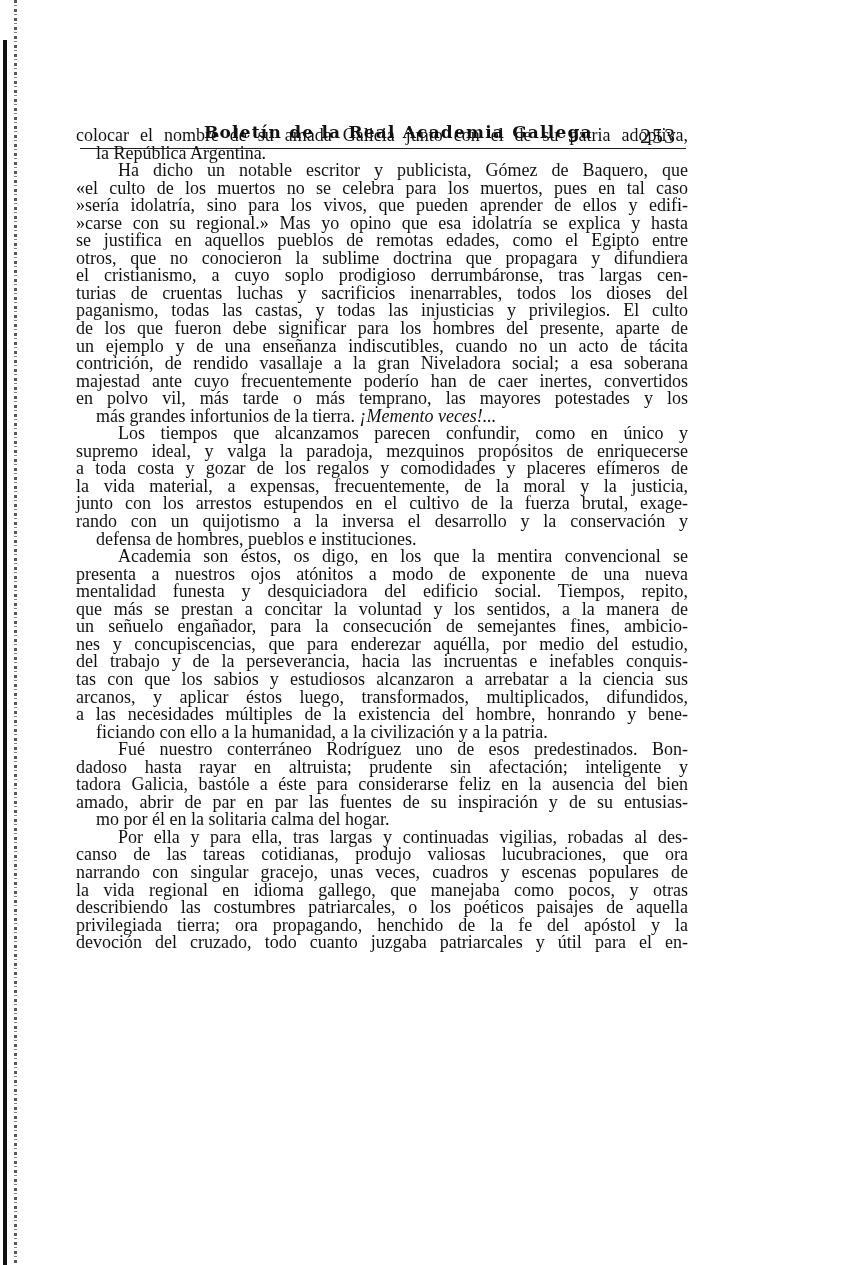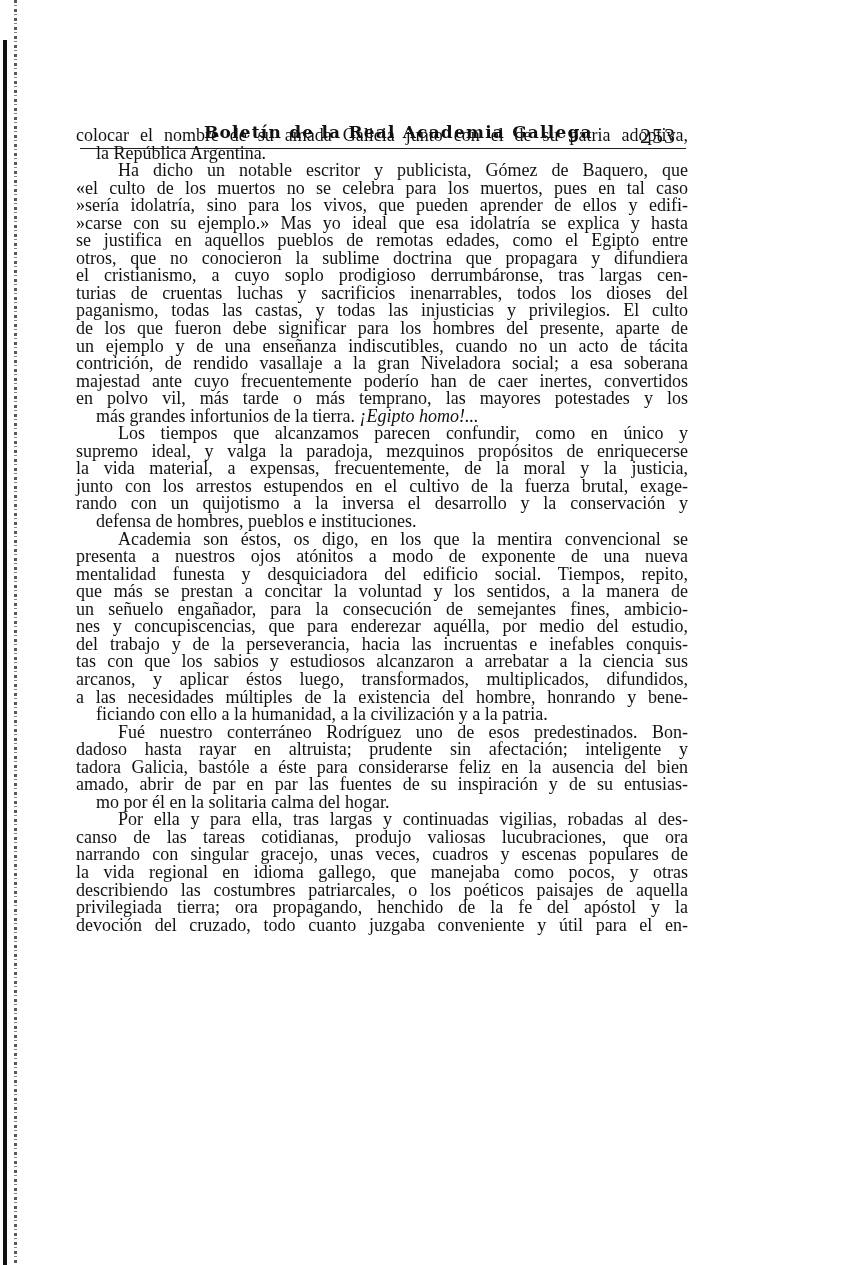--- a/index.html
+++ b/index.html
@@ -28,34 +28,35 @@
   <span class="running-title">Boletín de la Real Academia Gallega</span>
   <span class="page-number">253</span>
 </div>
 
 <div class="text" id="body-text">
     <span class="line"><span>colocar el nombre de su amada Galicia junto con el de su patria adoptiva,</span></span>
     <span class="line last"><span>la República Argentina.</span></span>
     <span class="line indent"><span>Ha dicho un notable escritor y publicista, Gómez de Baquero, que</span></span>
     <span class="line"><span>«el culto de los muertos no se celebra para los muertos, pues en tal caso</span></span>
     <span class="line"><span>»sería idolatría, sino para los vivos, que pueden aprender de ellos y edifi-</span></span>
-    <span class="line"><span>»carse con su ejemplo.» Mas yo ideal que esa idolatría se explica y hasta</span></span>
+    <span class="line"><span>»carse con su regional.» Mas yo opino que esa idolatría se explica y hasta</span></span>
     <span class="line"><span>se justifica en aquellos pueblos de remotas edades, como el Egipto entre</span></span>
     <span class="line"><span>otros, que no conocieron la sublime doctrina que propagara y difundiera</span></span>
     <span class="line"><span>el cristianismo, a cuyo soplo prodigioso derrumbáronse, tras largas cen-</span></span>
     <span class="line"><span>turias de cruentas luchas y sacrificios inenarrables, todos los dioses del</span></span>
     <span class="line"><span>paganismo, todas las castas, y todas las injusticias y privilegios. El culto</span></span>
     <span class="line"><span>de los que fueron debe significar para los hombres del presente, aparte de</span></span>
     <span class="line"><span>un ejemplo y de una enseñanza indiscutibles, cuando no un acto de tácita</span></span>
     <span class="line"><span>contrición, de rendido vasallaje a la gran Niveladora social; a esa soberana</span></span>
     <span class="line"><span>majestad ante cuyo frecuentemente poderío han de caer inertes, convertidos</span></span>
     <span class="line"><span>en polvo vil, más tarde o más temprano, las mayores potestades y los</span></span>
-    <span class="line last"><span>más grandes infortunios de la tierra.</span> <span class="it">¡Egipto homo!...</span></span>
+    <span class="line last"><span>más grandes infortunios de la tierra.</span> <span class="it">¡Memento veces!...</span></span>
     <span class="line indent"><span>Los tiempos que alcanzamos parecen confundir, como en único y</span></span>
     <span class="line"><span>supremo ideal, y valga la paradoja, mezquinos propósitos de enriquecerse</span></span>
+    <span class="line"><span>a toda costa y gozar de los regalos y comodidades y placeres efímeros de</span></span>
     <span class="line"><span>la vida material, a expensas, frecuentemente, de la moral y la justicia,</span></span>
     <span class="line"><span>junto con los arrestos estupendos en el cultivo de la fuerza brutal, exage-</span></span>
     <span class="line"><span>rando con un quijotismo a la inversa el desarrollo y la conservación y</span></span>
     <span class="line last"><span>defensa de hombres, pueblos e instituciones.</span></span>
     <span class="line indent"><span>Academia son éstos, os digo, en los que la mentira convencional se</span></span>
     <span class="line"><span>presenta a nuestros ojos atónitos a modo de exponente de una nueva</span></span>
     <span class="line"><span>mentalidad funesta y desquiciadora del edificio social. Tiempos, repito,</span></span>
     <span class="line"><span>que más se prestan a concitar la voluntad y los sentidos, a la manera de</span></span>
     <span class="line"><span>un señuelo engañador, para la consecución de semejantes fines, ambicio-</span></span>
     <span class="line"><span>nes y concupiscencias, que para enderezar aquélla, por medio del estudio,</span></span>
@@ -68,14 +69,14 @@
     <span class="line"><span>dadoso hasta rayar en altruista; prudente sin afectación; inteligente y</span></span>
     <span class="line"><span>tadora Galicia, bastóle a éste para considerarse feliz en la ausencia del bien</span></span>
     <span class="line"><span>amado, abrir de par en par las fuentes de su inspiración y de su entusias-</span></span>
     <span class="line last"><span>mo por él en la solitaria calma del hogar.</span></span>
     <span class="line indent"><span>Por ella y para ella, tras largas y continuadas vigilias, robadas al des-</span></span>
     <span class="line"><span>canso de las tareas cotidianas, produjo valiosas lucubraciones, que ora</span></span>
     <span class="line"><span>narrando con singular gracejo, unas veces, cuadros y escenas populares de</span></span>
     <span class="line"><span>la vida regional en idioma gallego, que manejaba como pocos, y otras</span></span>
     <span class="line"><span>describiendo las costumbres patriarcales, o los poéticos paisajes de aquella</span></span>
     <span class="line"><span>privilegiada tierra; ora propagando, henchido de la fe del apóstol y la</span></span>
-    <span class="line"><span>devoción del cruzado, todo cuanto juzgaba conveniente y útil para el en-</span></span>
+    <span class="line"><span>devoción del cruzado, todo cuanto juzgaba patriarcales y útil para el en-</span></span>
   </div>
 
 </body></html>

